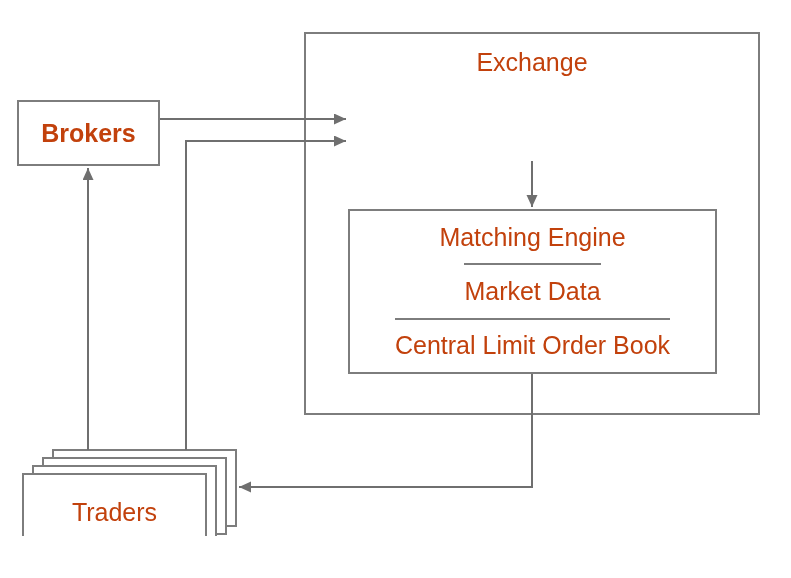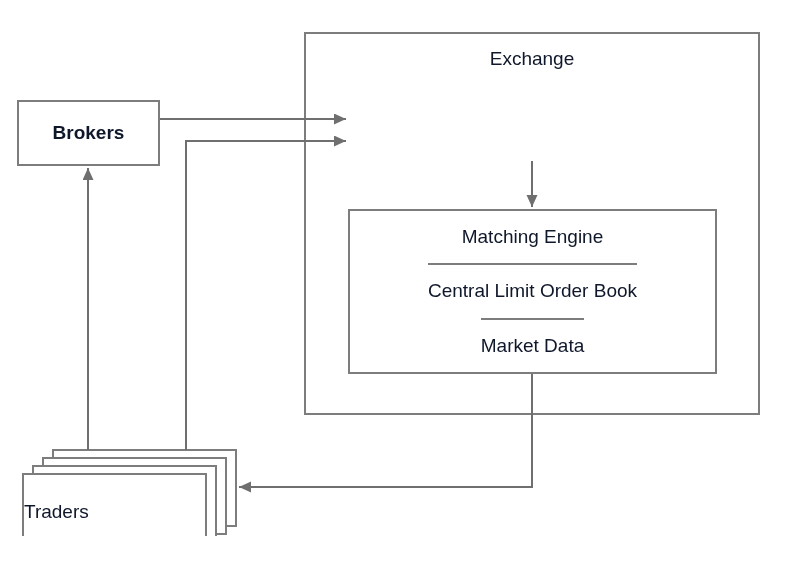--- a/index.html
+++ b/index.html
@@ -7,22 +7,22 @@
     padding: 0;
     background: #ffffff;
   }
   .canvas {
     position: relative;
     width: 791px;
     height: 536px;
     background: #ffffff;
     overflow: hidden;
     font-family: "Liberation Sans", sans-serif;
-    color: #0f172a;
-    font-size: 19px;
+    color: #c2410c;
+    font-size: 25px;
   }
   .node {
     position: absolute;
     box-sizing: border-box;
     background: #ffffff;
     border: 2px solid #7d7d7d;
     display: flex;
     align-items: center;
     justify-content: center;
     z-index: 1;
@@ -57,21 +57,21 @@
 
   
   .traders-card {
     position: absolute;
     box-sizing: border-box;
     width: 185px; height: 78px;
     background: #ffffff;
     border: 2px solid #7d7d7d;
     display: flex;
     align-items: center;
-    justify-content: flex-start;
+    justify-content: center;
   }
   .tc1 { left: 52px; top: 449px; z-index: 1; }
   .tc2 { left: 42px; top: 457px; z-index: 2; }
   .tc3 { left: 32px; top: 465px; z-index: 3; }
   .tc4 { left: 22px; top: 473px; z-index: 4; }
 
   
   svg.edges {
     position: absolute;
     left: 0; top: 0;
@@ -93,24 +93,24 @@
   <div class="node exchange">
     <div class="exchange-title node-label">Exchange</div>
   </div>
 
 
   <div class="node stack">
     <div class="stack-row">
       <span class="node-label">Matching Engine</span>
     </div>
     <div class="stack-row">
-      <span class="node-label">Central Limit Order Book</span>
+      <span class="node-label">Market Data</span>
     </div>
     <div class="stack-row">
-      <span class="node-label">Market Data</span>
+      <span class="node-label">Central Limit Order Book</span>
     </div>
   </div>
 
   <div class="node brokers">
     <span class="node-label">Brokers</span>
   </div>
 
   <div class="traders-card tc1"></div>
   <div class="traders-card tc2"></div>
   <div class="traders-card tc3"></div>

